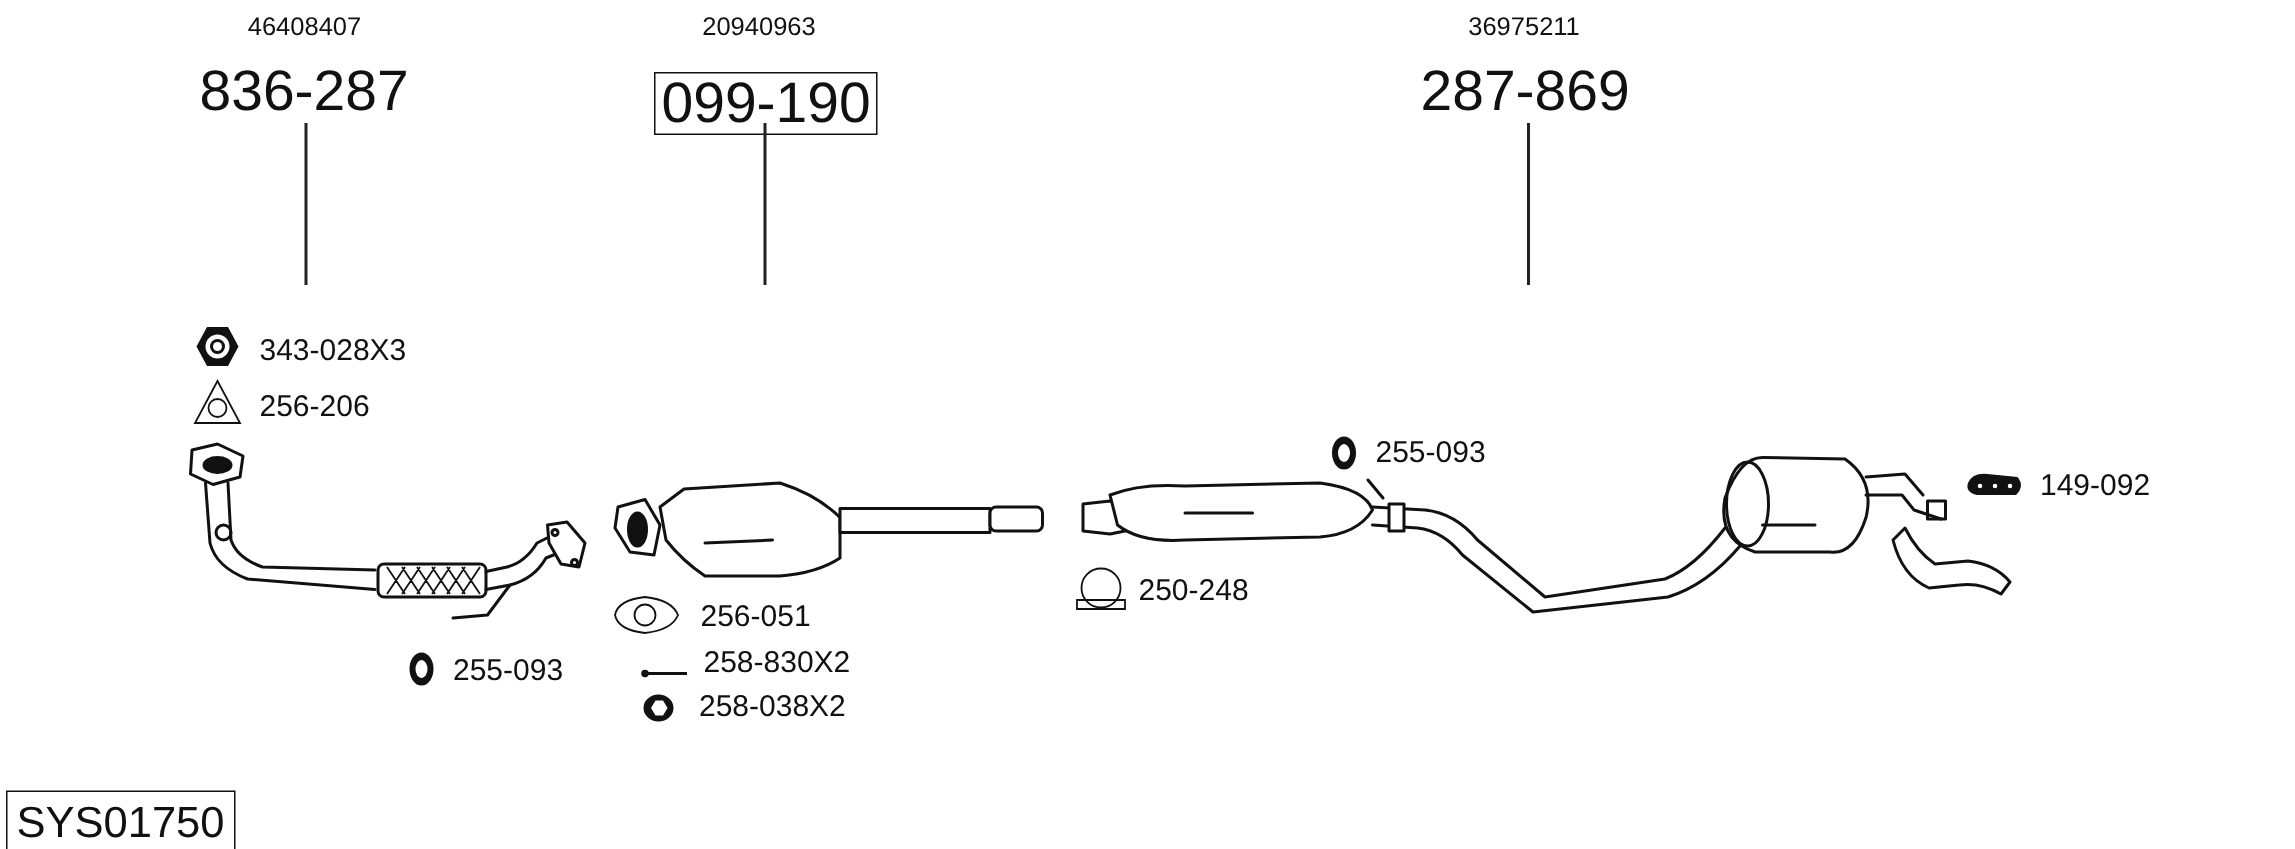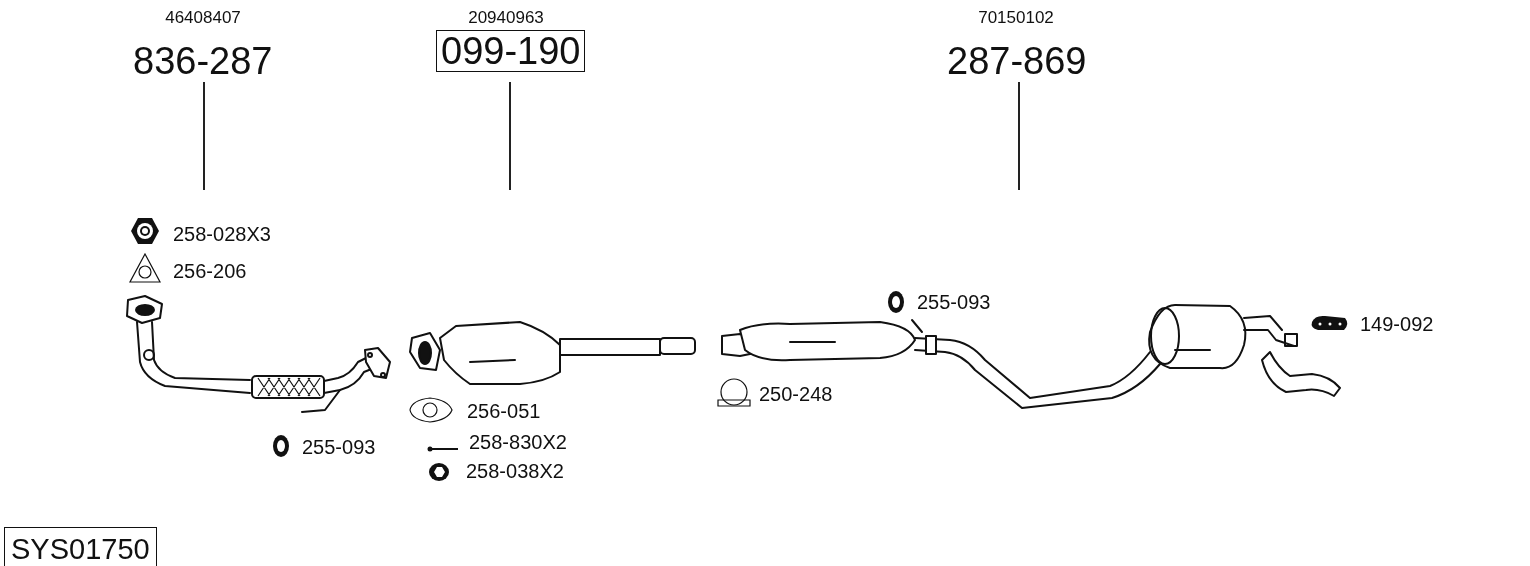--- a/index.html
+++ b/index.html
@@ -102,28 +102,28 @@
       <circle cx="1330" cy="324" r="1.5" fill="#fff"></circle>
       <circle cx="1340" cy="324" r="1.5" fill="#fff"></circle>
   </g>
 </svg>
 
 <div class="abs oem" style="left:103px;top:8px">46408407</div>
 <div class="abs pn" style="left:133px;top:42px">836-287</div>
 <div class="vline" style="left:203px;top:82px;height:108px"></div>
 
 <div class="abs oem" style="left:406px;top:8px">20940963</div>
-<div class="abs pn boxed" style="left:436px;top:30px">099-190</div>
+<div class="abs pn boxed" style="left:436px;top:48px">099-190</div>
 <div class="vline" style="left:509px;top:82px;height:108px"></div>
 
-<div class="abs oem" style="left:916px;top:8px">70150102</div>
+<div class="abs oem" style="left:916px;top:8px">36975211</div>
 <div class="abs pn" style="left:947px;top:42px">287-869</div>
 <div class="vline" style="left:1018px;top:82px;height:108px"></div>
 
-<div class="abs lbl" style="left:173px;top:223px">258-028X3</div>
+<div class="abs lbl" style="left:173px;top:223px">343-028X3</div>
 <div class="abs lbl" style="left:173px;top:260px">256-206</div>
 <div class="abs lbl" style="left:302px;top:436px">255-093</div>
 <div class="abs lbl" style="left:467px;top:400px">256-051</div>
 <div class="abs lbl" style="left:469px;top:431px">258-830X2</div>
 <div class="abs lbl" style="left:466px;top:460px">258-038X2</div>
 <div class="abs lbl" style="left:917px;top:291px">255-093</div>
 <div class="abs lbl" style="left:759px;top:383px">250-248</div>
 <div class="abs lbl" style="left:1360px;top:313px">149-092</div>
 
 <div class="abs sys" style="left:4px;top:527px">SYS01750</div>

